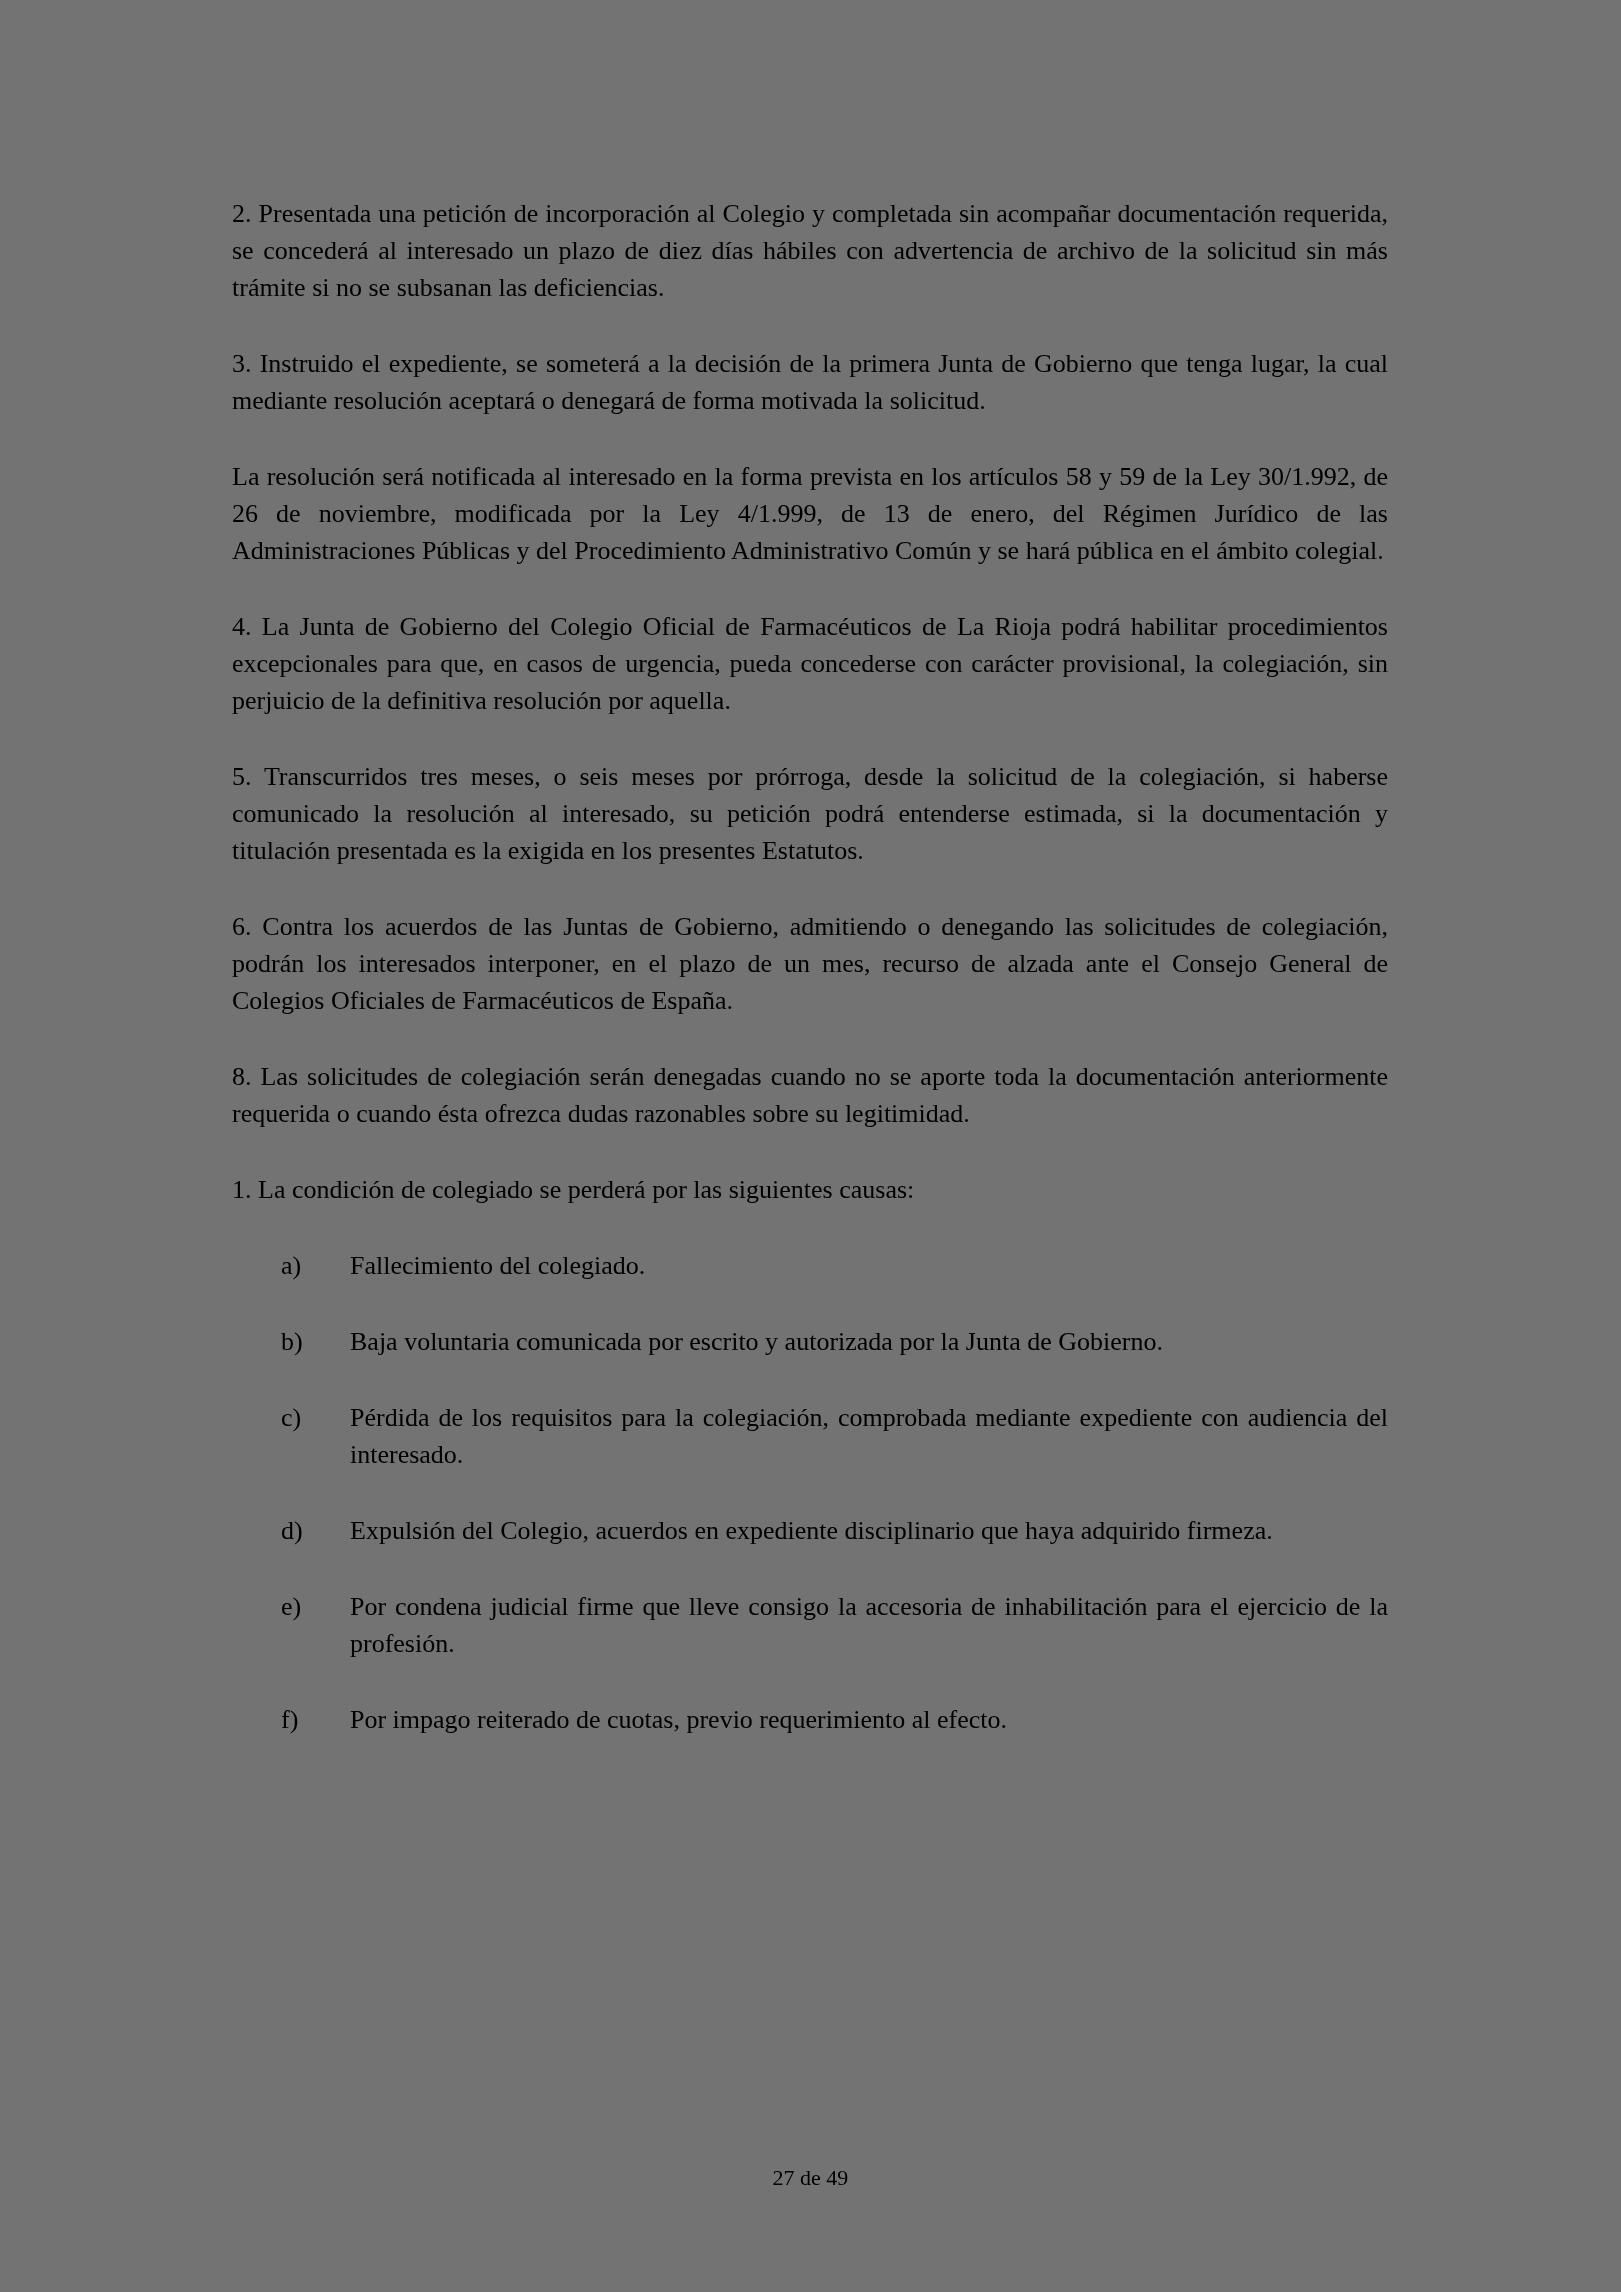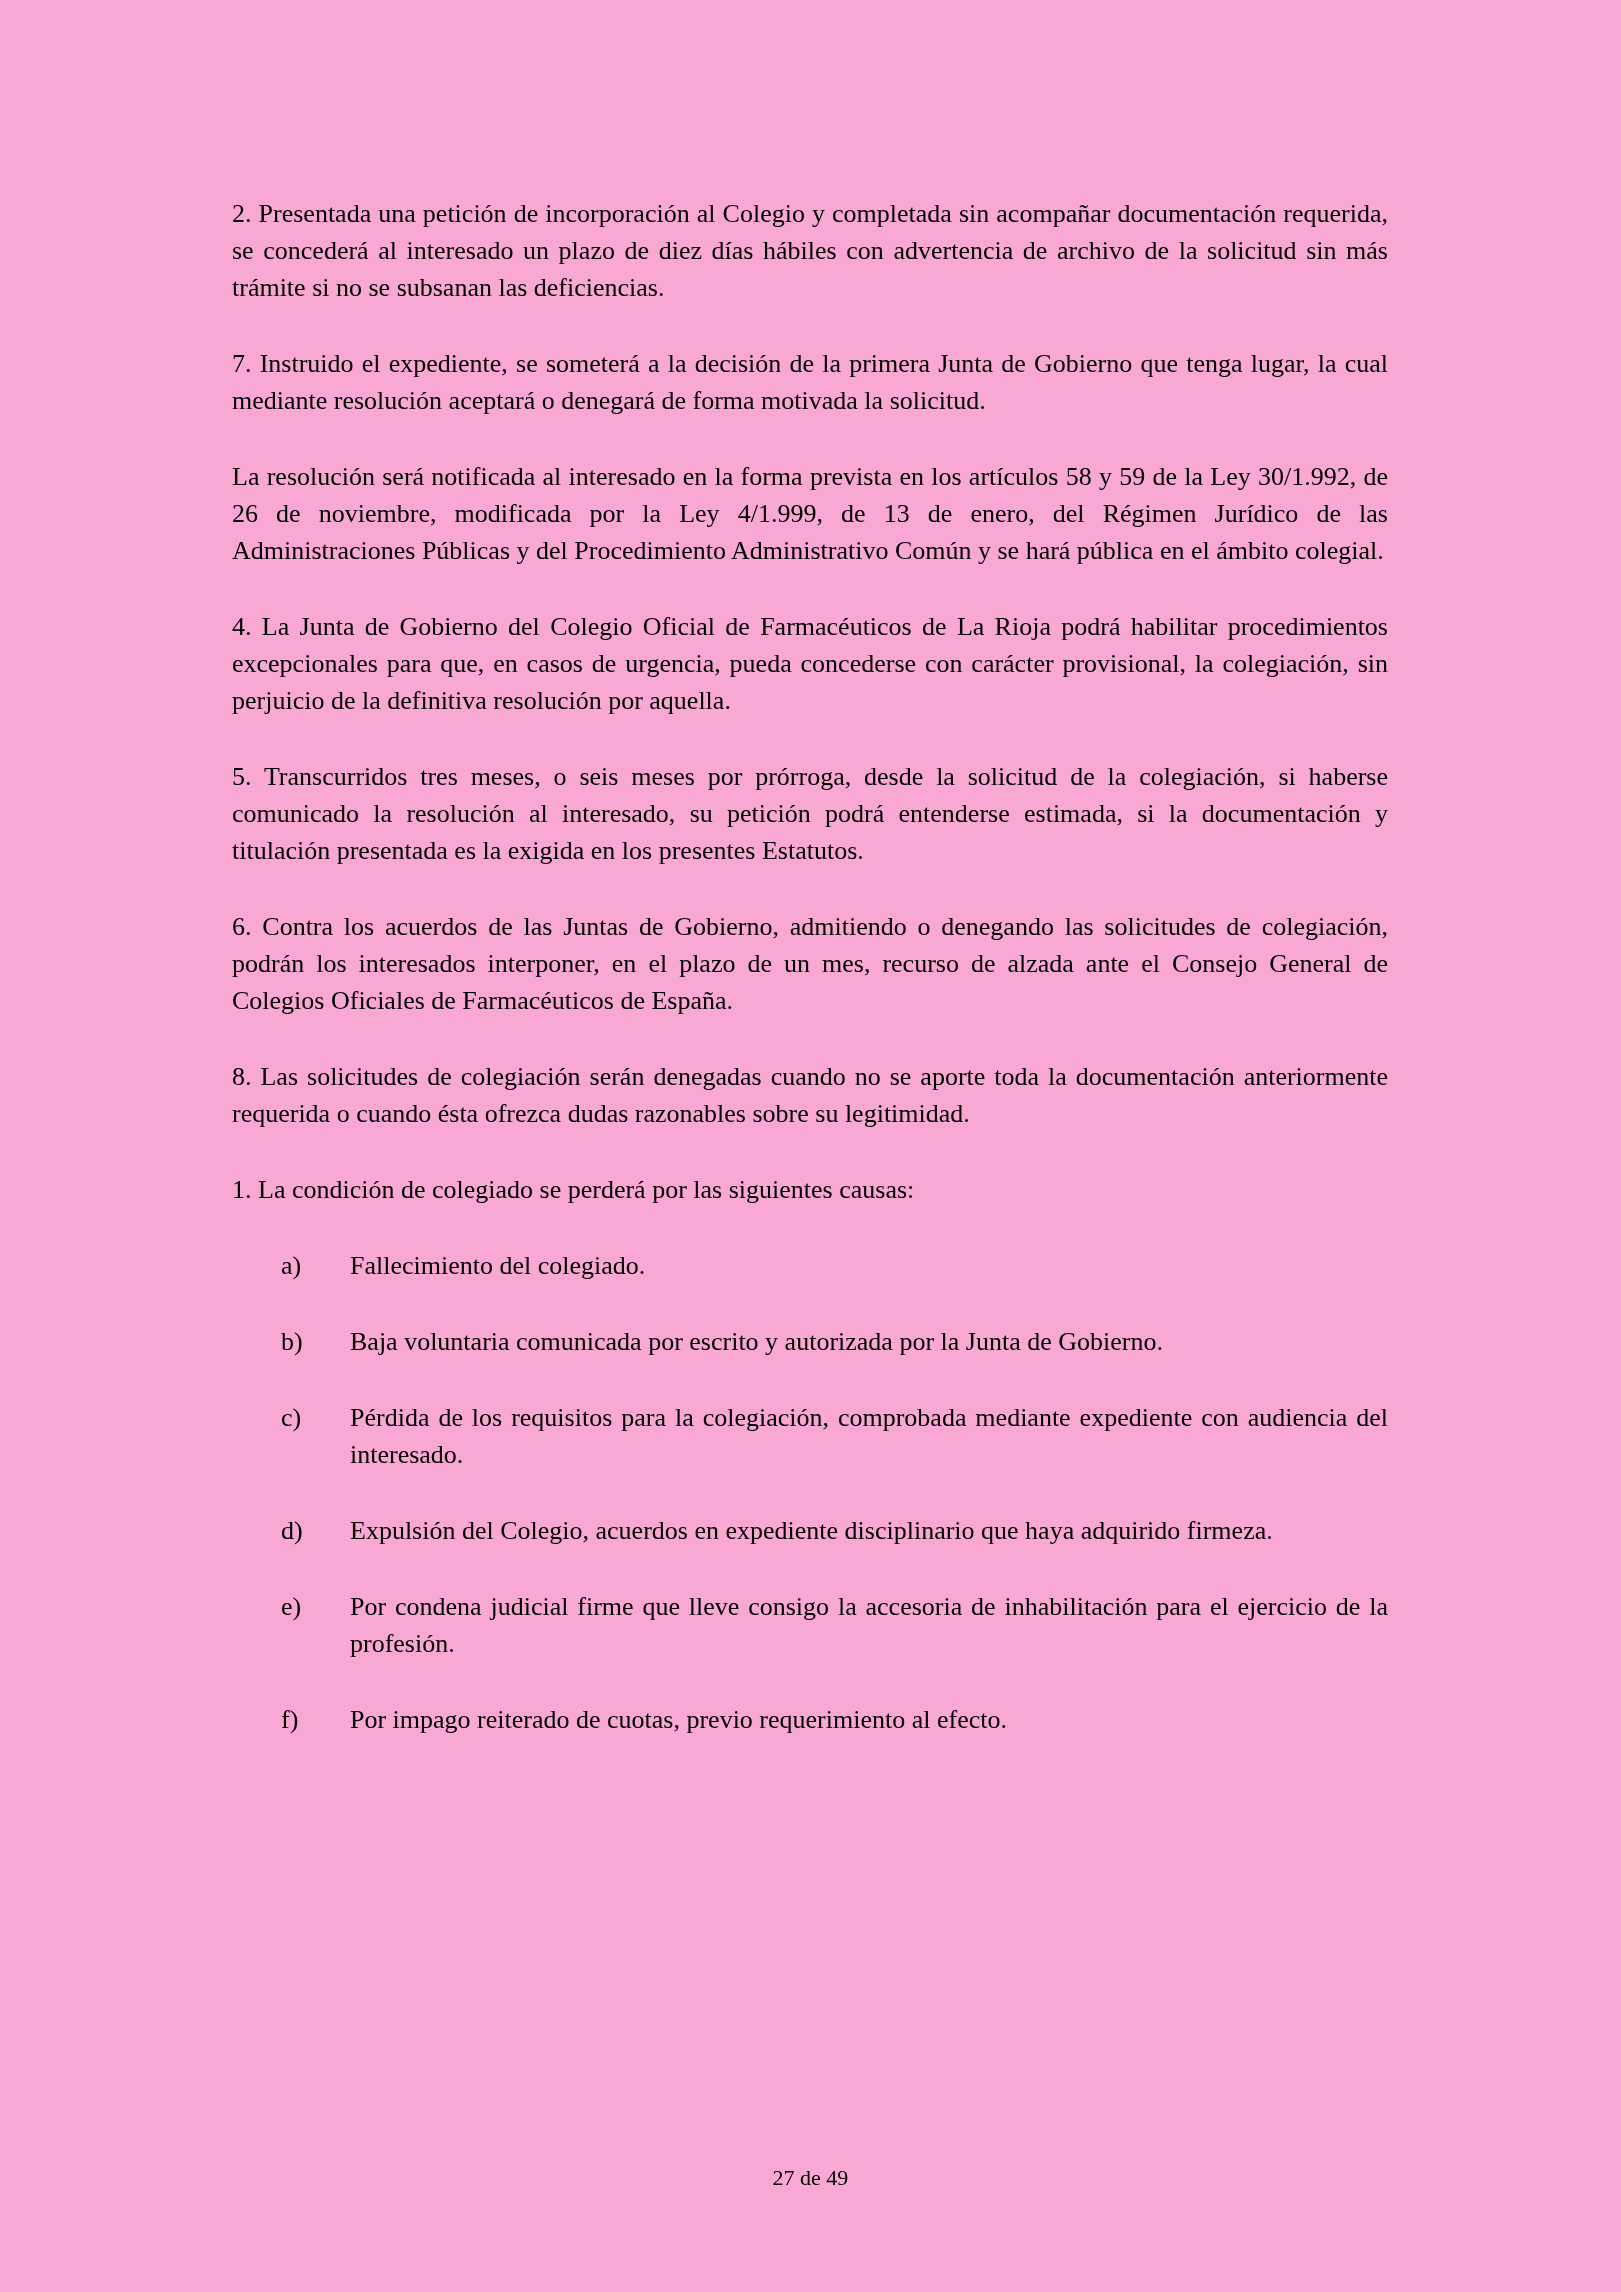--- a/index.html
+++ b/index.html
@@ -14,21 +14,21 @@
       overflow: hidden;
       font-family: "Liberation Serif", "DejaVu Serif", serif;
       color: #000000;
     }
     .page {
       position: absolute;
       left: 0;
       top: 0;
       width: 1621px;
       height: 2293px;
-      background: #f9a8d4;
+      background: #737373;
     }
     .body-text {
       position: absolute;
       left: 232px;
       top: 195px;
       width: 1156px;
       font-size: 26px;
       line-height: 37px;
     }
     .para {
@@ -74,21 +74,21 @@
       line-height: 29px;
     }
   </style>
 </head>
 <body>
 
 <div class="page">
   <div class="body-text">
 
     <p class="para">2. Presentada una petición de incorporación al Colegio y completada sin acompañar documentación requerida, se concederá al interesado un plazo de diez días hábiles con advertencia de archivo de la solicitud sin más trámite si no se subsanan las deficiencias.</p>
-    <p class="para">7. Instruido el expediente, se someterá a la decisión de la primera Junta de Gobierno que tenga lugar, la cual mediante resolución aceptará o denegará de forma motivada la solicitud.</p>
+    <p class="para">3. Instruido el expediente, se someterá a la decisión de la primera Junta de Gobierno que tenga lugar, la cual mediante resolución aceptará o denegará de forma motivada la solicitud.</p>
     <p class="para">La resolución será notificada al interesado en la forma prevista en los artículos 58 y 59 de la Ley 30/1.992, de 26 de noviembre, modificada por la Ley 4/1.999, de 13 de enero, del Régimen Jurídico de las Administraciones Públicas y del Procedimiento Administrativo Común y se hará pública en el ámbito colegial.</p>
     <p class="para">4. La Junta de Gobierno del Colegio Oficial de Farmacéuticos de La Rioja podrá habilitar procedimientos excepcionales para que, en casos de urgencia, pueda concederse con carácter provisional, la colegiación, sin perjuicio de la definitiva resolución por aquella.</p>
     <p class="para">5. Transcurridos tres meses, o seis meses por prórroga, desde la solicitud de la colegiación, si haberse comunicado la resolución al interesado, su petición podrá entenderse estimada, si la documentación y titulación presentada es la exigida en los presentes Estatutos.</p>
     <p class="para">6. Contra los acuerdos de las Juntas de Gobierno, admitiendo o denegando las solicitudes de colegiación, podrán los interesados interponer, en el plazo de un mes, recurso de alzada ante el Consejo General de Colegios Oficiales de Farmacéuticos de España.</p>
     <p class="para">8. Las solicitudes de colegiación serán denegadas cuando no se aporte toda la documentación anteriormente requerida o cuando ésta ofrezca dudas razonables sobre su legitimidad.</p>
 
 
     <p class="para">1. La condición de colegiado se perderá por las siguientes causas:</p>
 
     <ul class="list">

